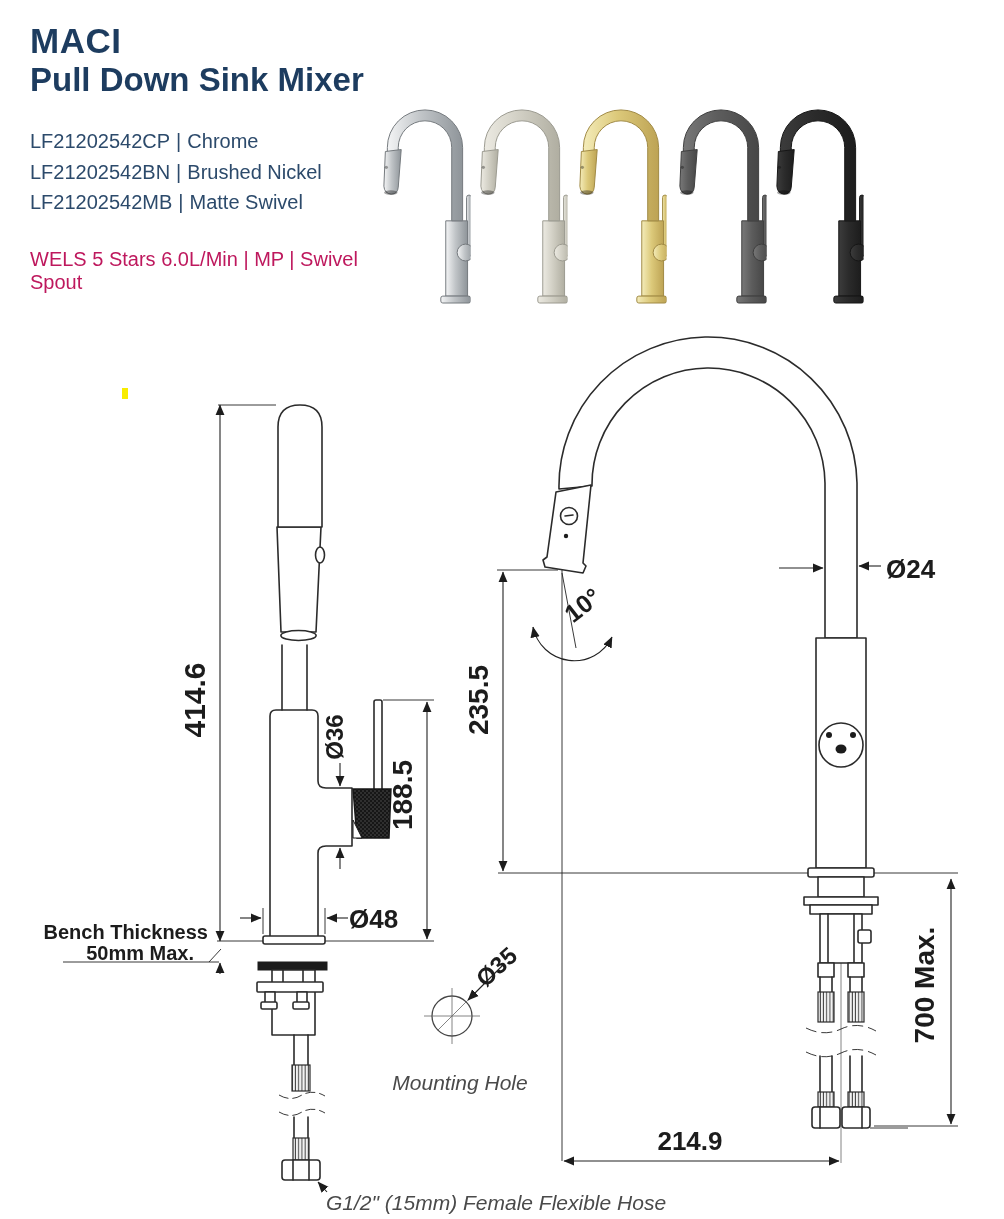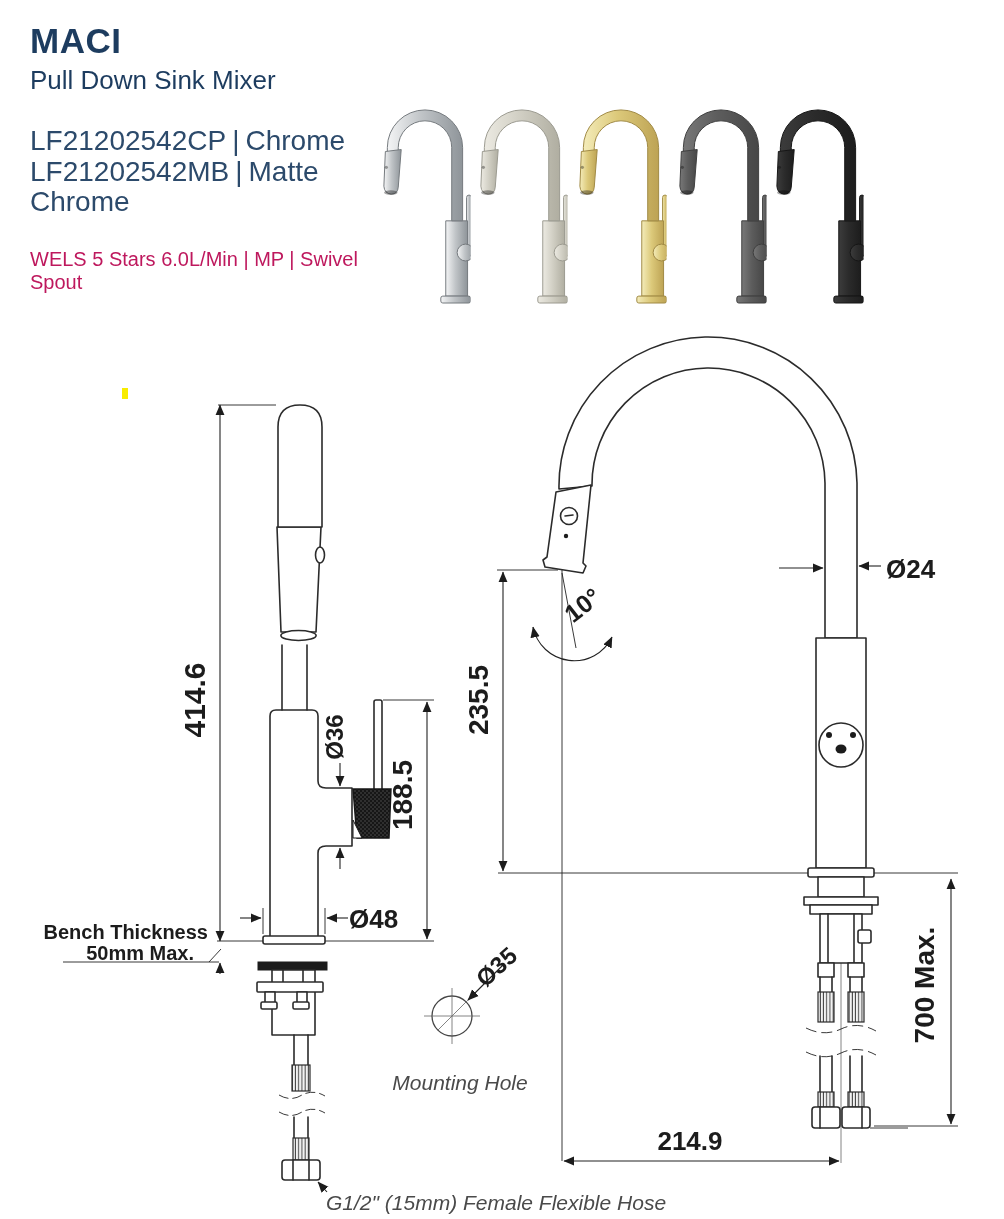--- a/index.html
+++ b/index.html
@@ -1,22 +1,22 @@
 <!DOCTYPE html>
 <html><head>
 <meta charset="utf-8">
 <style>
   html,body{margin:0;padding:0;background:#ffffff;}
   .page{position:relative;width:1004px;height:1218px;background:#fff;overflow:hidden;
         font-family:"Liberation Sans",sans-serif;}
   
   .hdr{position:absolute;left:30px;top:22px;width:360px;}
   .hdr h1{margin:0;font-size:35px;line-height:38px;font-weight:bold;letter-spacing:.5px;}
-  .hdr h2{margin:0;font-size:26px;line-height:40px;font-weight:normal;}
-  .codes{margin:26px 0 4px 0;padding:0;list-style:none;font-size:28px;line-height:30.5px;}
+  .hdr h2{margin:0;font-size:33px;line-height:40px;font-weight:bold;}
+  .codes{margin:26px 0 4px 0;padding:0;list-style:none;font-size:20px;line-height:30.5px;}
   .codes .sep{padding:0 6px;}
   .features{margin:30px 0 0 0;font-size:20px;}
   
   .variant{position:absolute;top:102px;width:96px;height:204px;}
   .v0{left:375px}.v1{left:472px}.v2{left:571px}.v3{left:671px}.v4{left:768px}
   .v0 use{fill:url(#g0);stroke:#74797d;}
   .v1 use{fill:url(#g1);stroke:#9b9a90;}
   .v2 use{fill:url(#g2);stroke:#a08a45;}
   .v3 use{fill:url(#g3);stroke:#3f3f3f;}
   .v4 use{fill:url(#g4);stroke:#161616;}
@@ -34,21 +34,22 @@
 </head>
 <body>
 
 <div class="page">
 
   <div class="hdr" style="color:#1d3c5f">
     <h1>MACI</h1>
     <h2>Pull Down Sink Mixer</h2>
     <ul class="codes" style="color:#2c4a6b">
       <li><span>LF21202542CP</span><span class="sep">|</span><span>Chrome</span></li>
-      <li><span>LF21202542MB</span><span class="sep">|</span><span>Matte Chrome</span></li>
+      <li><span>LF21202542BN</span><span class="sep">|</span><span>Brushed Nickel</span></li>
+      <li><span>LF21202542MB</span><span class="sep">|</span><span>Matte Swivel</span></li>
     </ul>
     <p class="features" style="color:#be185d">WELS 5 Stars 6.0L/Min | MP | Swivel Spout</p>
   </div>
 
   <svg width="0" height="0" style="position:absolute" aria-hidden="true">
     <defs>
       <linearGradient id="g0" x1="0" y1="0" x2="1" y2="0">
         <stop offset="0" stop-color="#f4f5f6"></stop>
         <stop offset="0.45" stop-color="#c0c4c7"></stop>
         <stop offset="1" stop-color="#8e9499"></stop>

